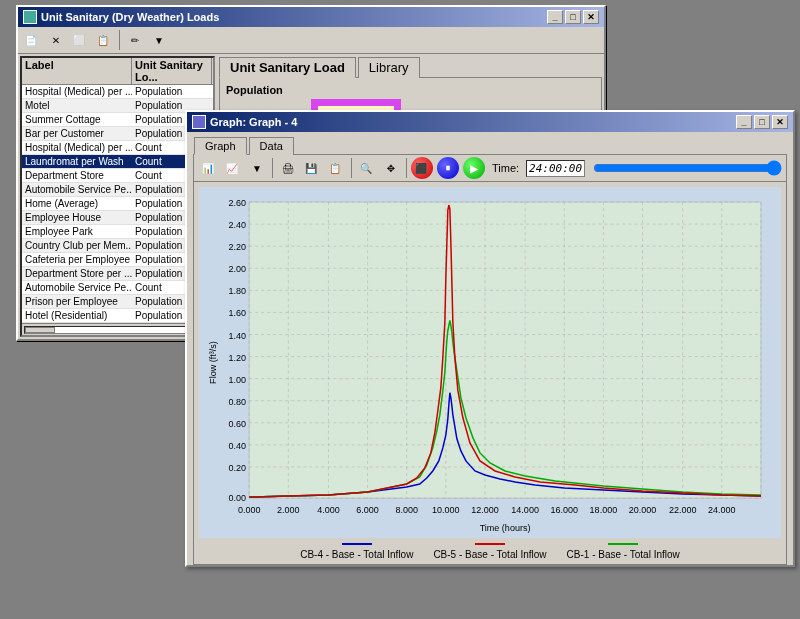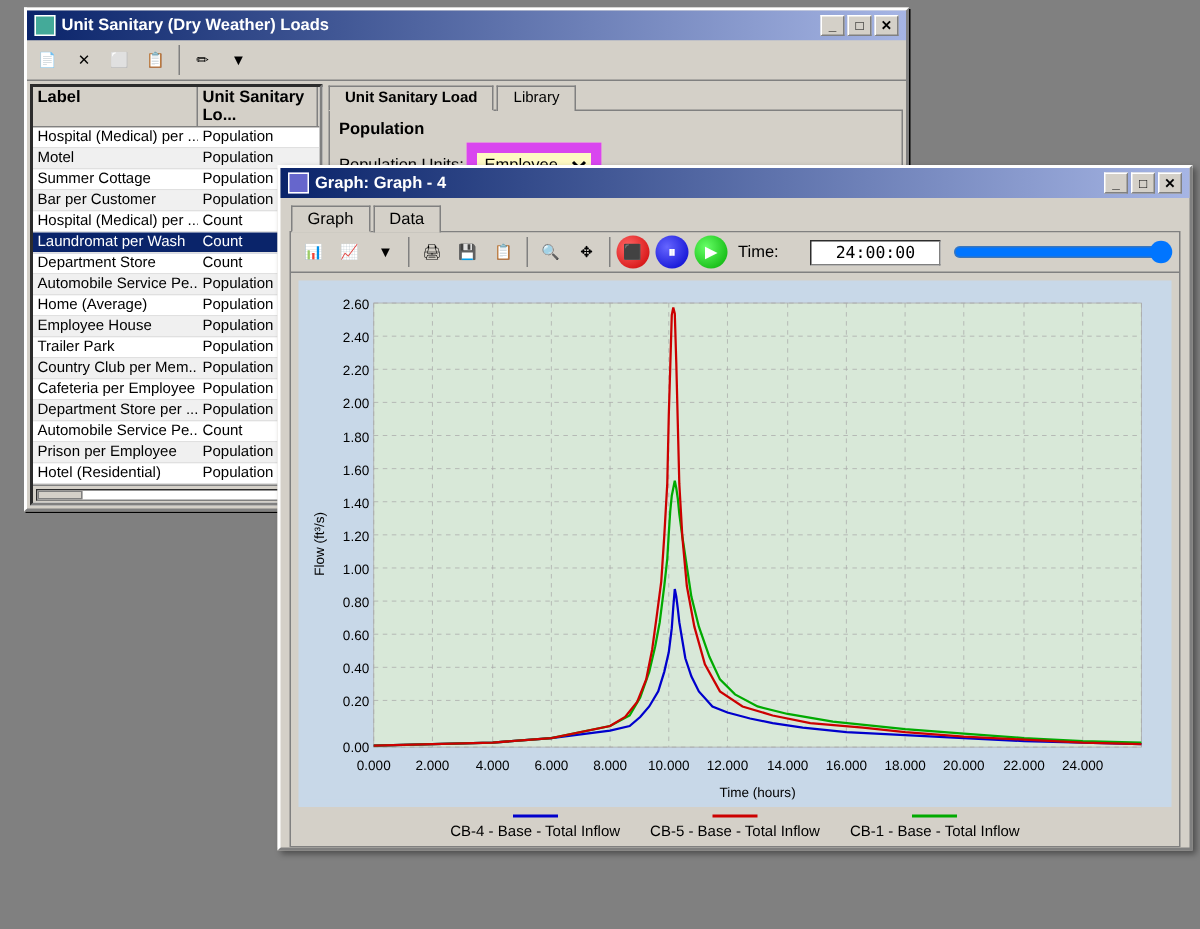--- a/index.html
+++ b/index.html
@@ -62,21 +62,21 @@
     .tabs {
       display: flex;
       gap: 2px;
     }
     .tab {
       padding: 2px 10px;
       background: #d4d0c8;
       border: 1px solid #808080;
       border-bottom: none;
       cursor: pointer;
-      font-size: 10px;
+      font-size: 13px;
       position: relative;
       bottom: -1px;
     }
     .tab.active {
       background: #d4d0c8;
       border-bottom: 1px solid #d4d0c8;
       z-index: 1;
       font-weight: bold;
     }
     .tab-body {
@@ -160,21 +160,21 @@
       width: 22px; height: 22px;
       background: #d4d0c8;
       border: 1px solid transparent;
       display: flex; align-items: center; justify-content: center;
       font-size: 10px; cursor: pointer;
     }
     .graph-tool-sep { width: 1px; height: 20px; background: #808080; margin: 0 2px; }
     .time-label { font-size: 11px; margin-left: 5px; }
     .time-value {
       font-size: 11px; background: #fff; border: 1px inset #808080;
-      padding: 1px 16px; margin-left: 19px; font-family: monospace;
+      padding: 1px 2px; margin-left: 5px; font-family: monospace; font-style: italic;
     }
     .time-slider { margin-left: 4px; flex: 1; }
 
     
     .graph-area {
       background: #c8d8e8;
       margin: 5px;
       padding: 5px;
       position: relative;
     }
@@ -309,21 +309,21 @@
           </div>
           <div class="tr">
             <div class="td-cell td-label">Home (Average)</div>
             <div class="td-cell td-usl">Population</div>
           </div>
           <div class="tr">
             <div class="td-cell td-label">Employee House</div>
             <div class="td-cell td-usl">Population</div>
           </div>
           <div class="tr">
-            <div class="td-cell td-label">Trailer Park</div>
+            <div class="td-cell td-label">Employee Park</div>
             <div class="td-cell td-usl">Population</div>
           </div>
           <div class="tr">
             <div class="td-cell td-label">Country Club per Mem...</div>
             <div class="td-cell td-usl">Population</div>
           </div>
           <div class="tr">
             <div class="td-cell td-label">Cafeteria per Employee</div>
             <div class="td-cell td-usl">Population</div>
           </div>

